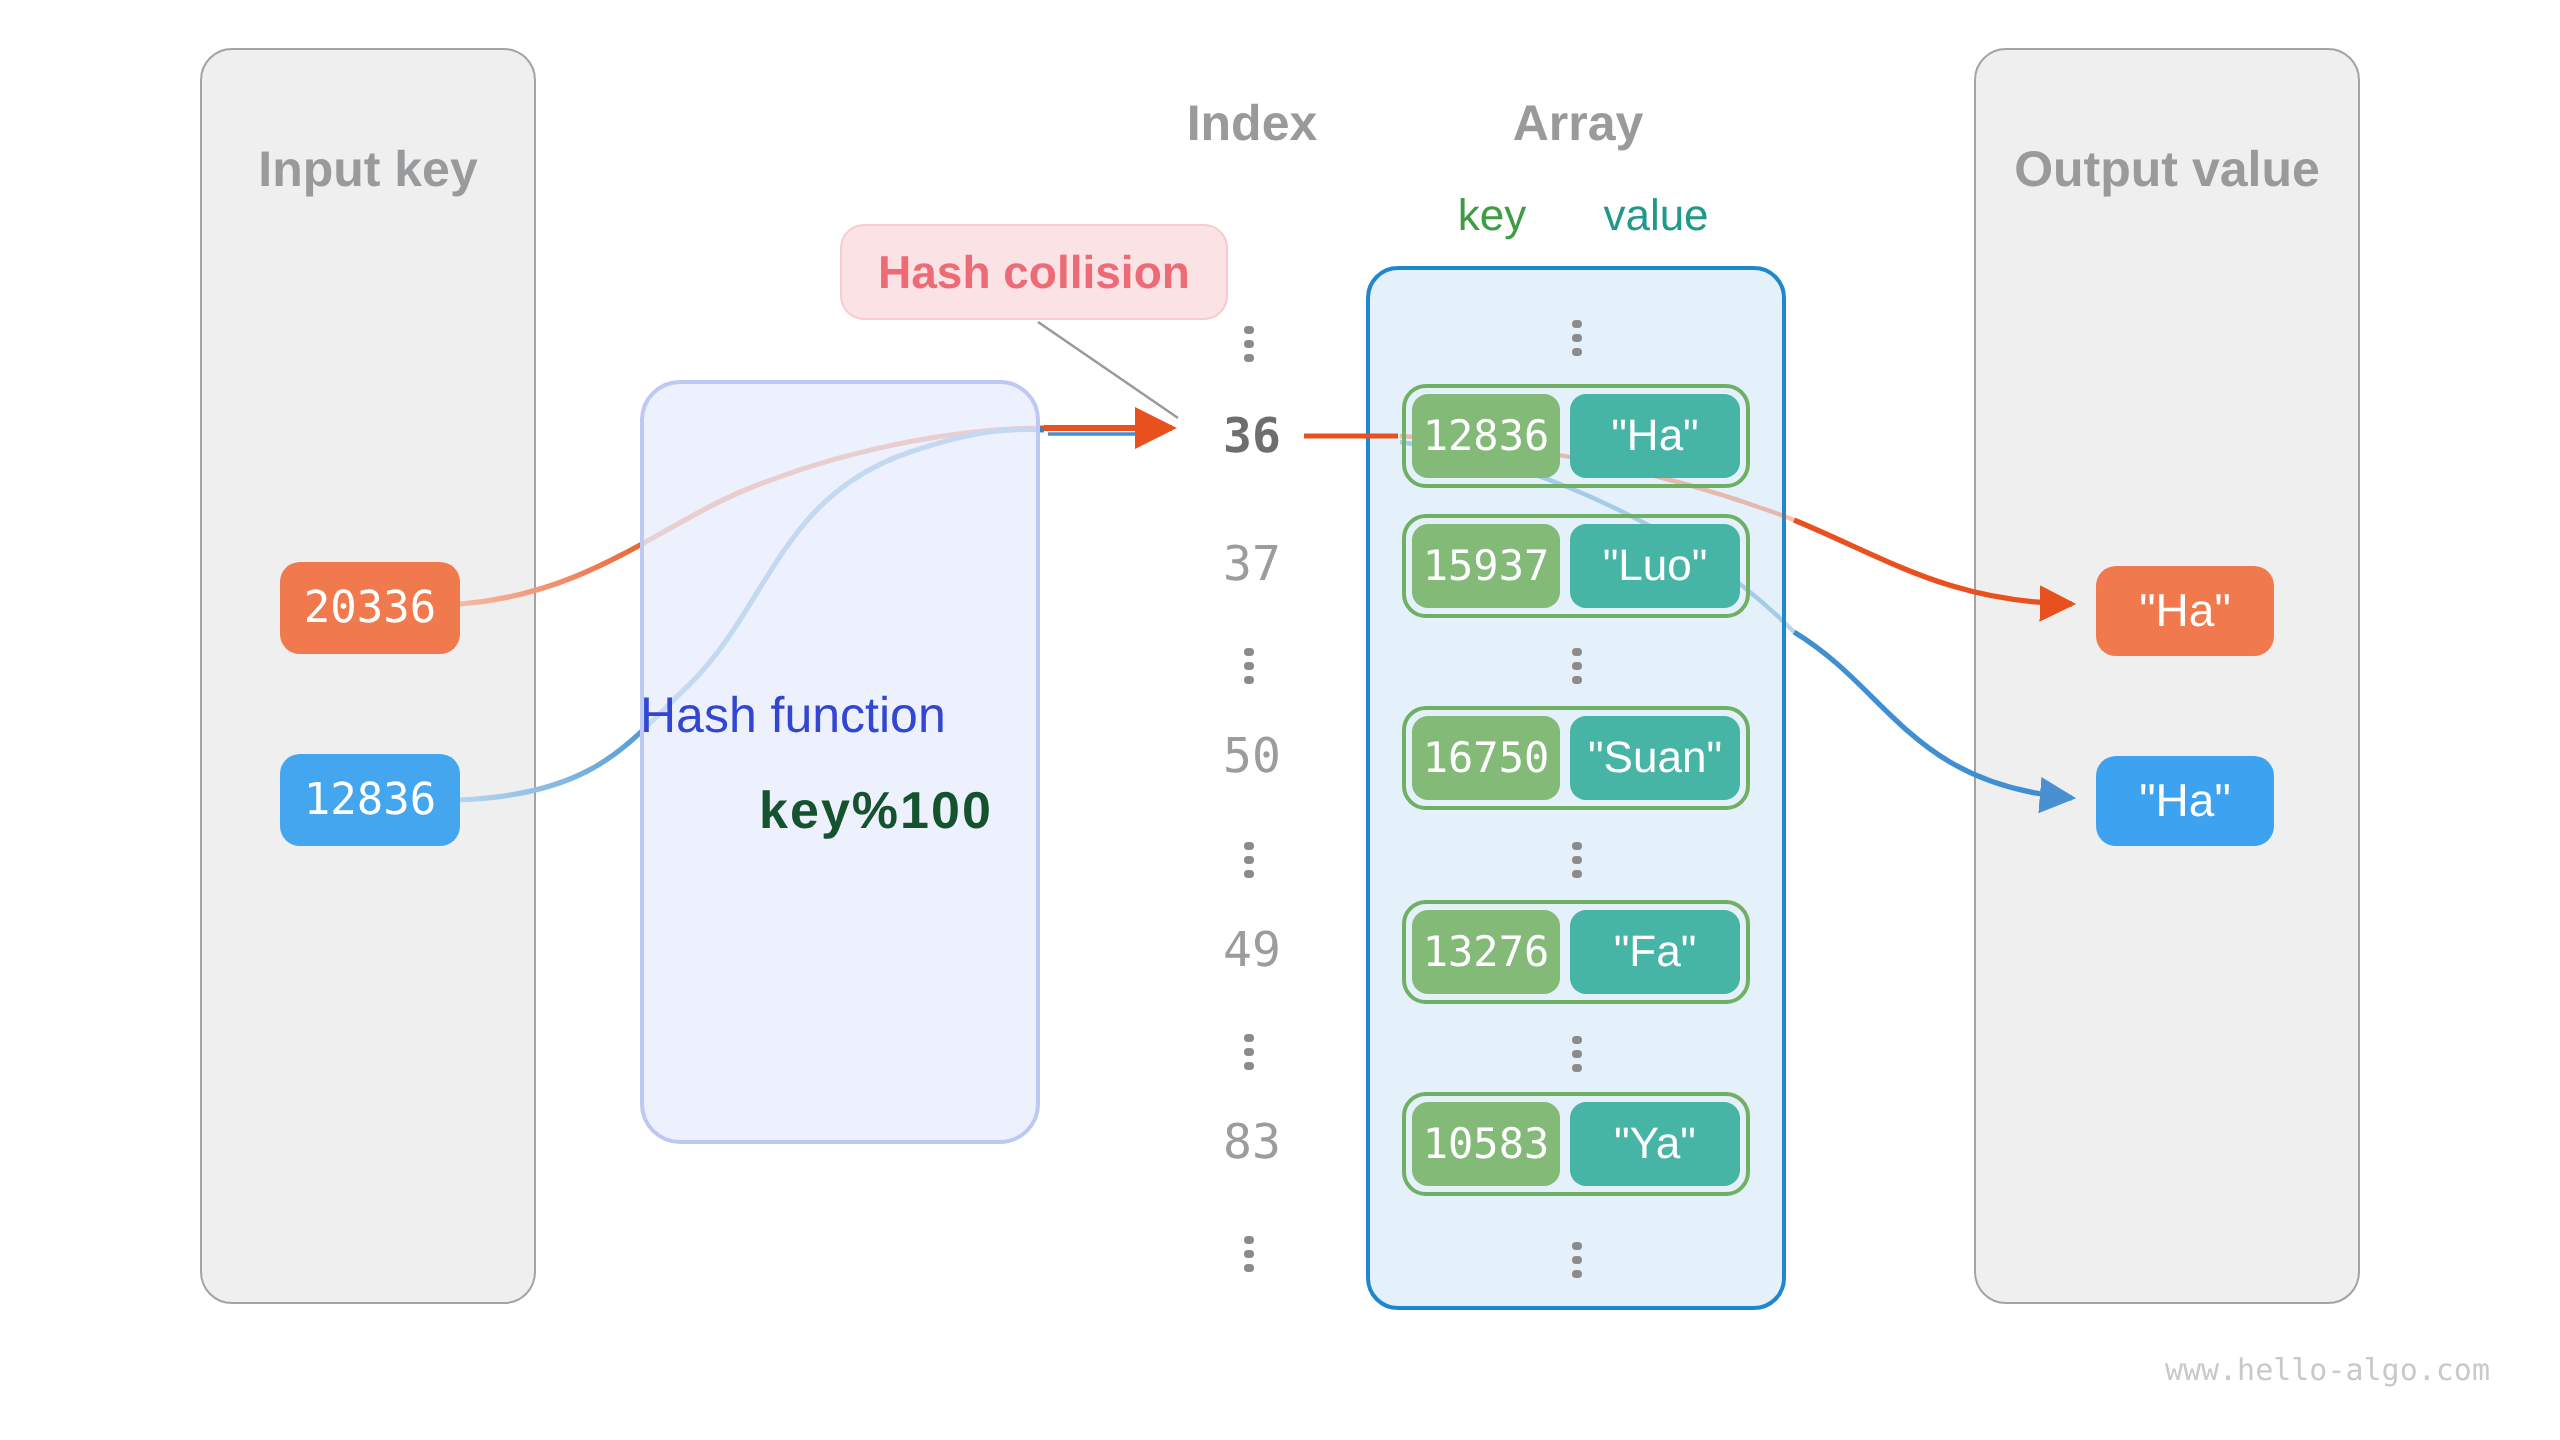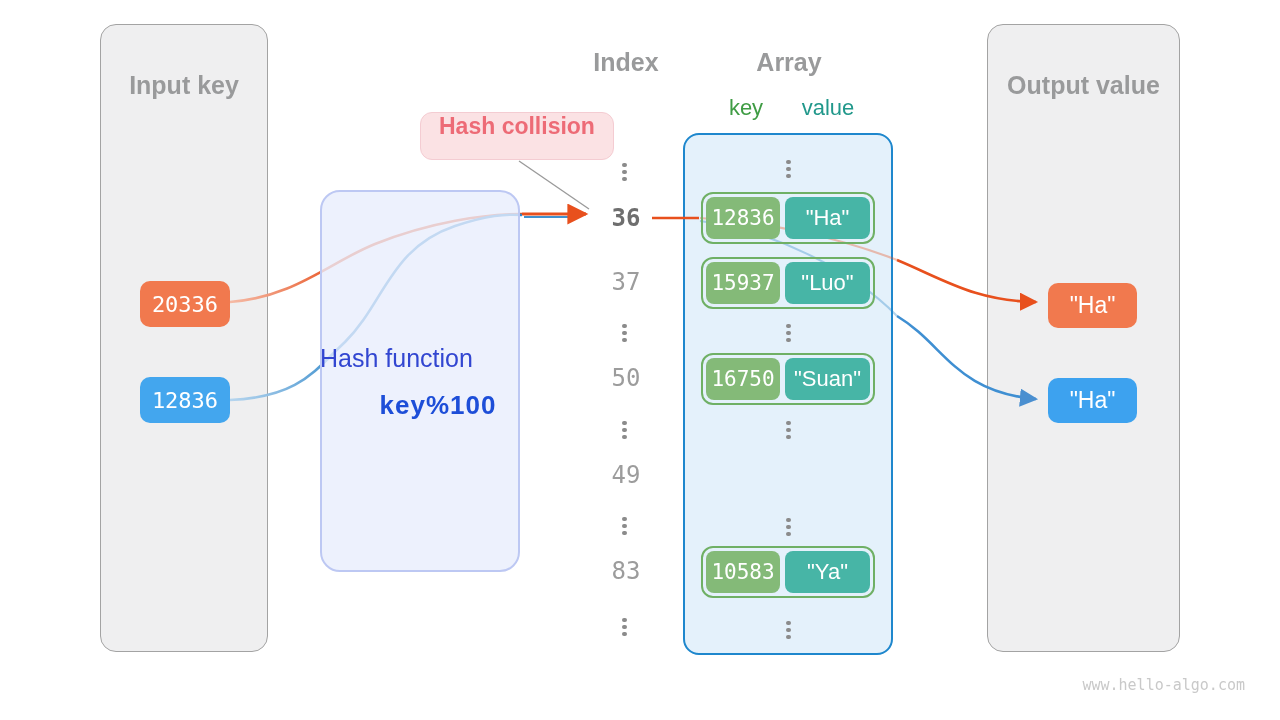--- a/index.html
+++ b/index.html
@@ -36,26 +36,26 @@
 
   
   #hash-box {
     position:absolute; left:320px; top:190px; width:200px; height:382px;
     background:rgba(233,237,252,0.8); border:2px solid #bdc8f3; border-radius:20px;
     z-index:5;
   }
   #hash-label   { position:absolute; left:320px; top:344px; width:200px; text-align:left;
                   font-size:25px; color:#3246d1; z-index:6; }
   #hash-formula { position:absolute; left:320px; top:390px; width:236px; text-align:center;
-                  font-size:26px; font-weight:bold; color:#1d4ed8; letter-spacing:1px; z-index:6; }
+                  font-size:26px; font-weight:bold; color:#14532d; letter-spacing:1px; z-index:6; }
 
   
   #collision-label {
     position:absolute; left:420px; top:112px; height:48px; padding:0 18px;
-    display:flex; align-items:flex-start;
+    display:flex; align-items:center;
     background:#fbe2e4; border:1.5px solid #f4ccd2; border-radius:12px;
     font-size:23px; font-weight:bold; color:#ed6b76; z-index:10;
   }
 
   
   .badge {
     position:absolute; width:90px; height:46px; border-radius:10px;
     display:flex; align-items:center; justify-content:center;
     color:#ffffff; z-index:6;
   }
@@ -223,20 +223,24 @@
     <div class="val">"Ha"</div>
   </div>
   <div class="pair" style="top:257px">
     <div class="key mono">15937</div>
     <div class="val">"Luo"</div>
   </div>
   <div class="pair" style="top:353px">
     <div class="key mono">16750</div>
     <div class="val">"Suan"</div>
   </div>
+  <div class="pair" style="top:450px">
+    <div class="key mono">13276</div>
+    <div class="val">"Fa"</div>
+  </div>
   <div class="pair" style="top:546px">
     <div class="key mono">10583</div>
     <div class="val">"Ya"</div>
   </div>
 
   <div class="badge word" id="out-val-0">"Ha"</div>
   <div class="badge word" id="out-val-1">"Ha"</div>
 
   <svg id="svg-over" class="layer" width="1280" height="720" viewBox="0 0 1280 720">
     <defs>

